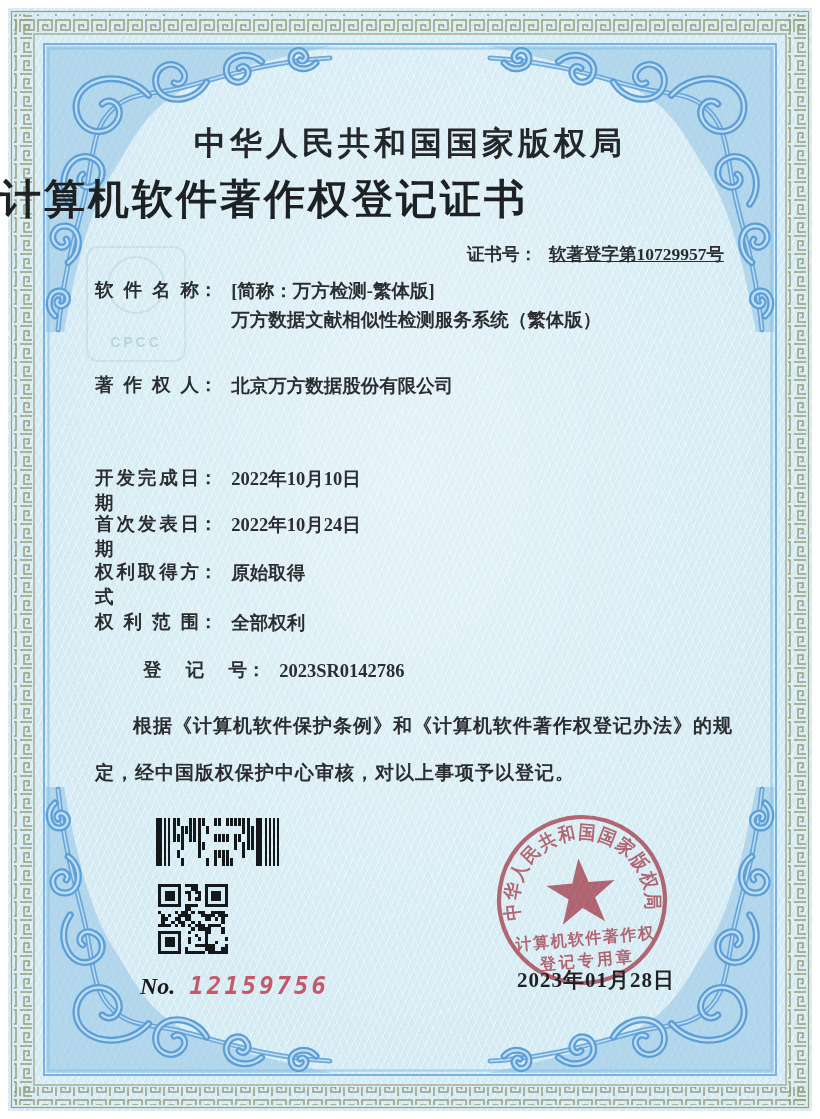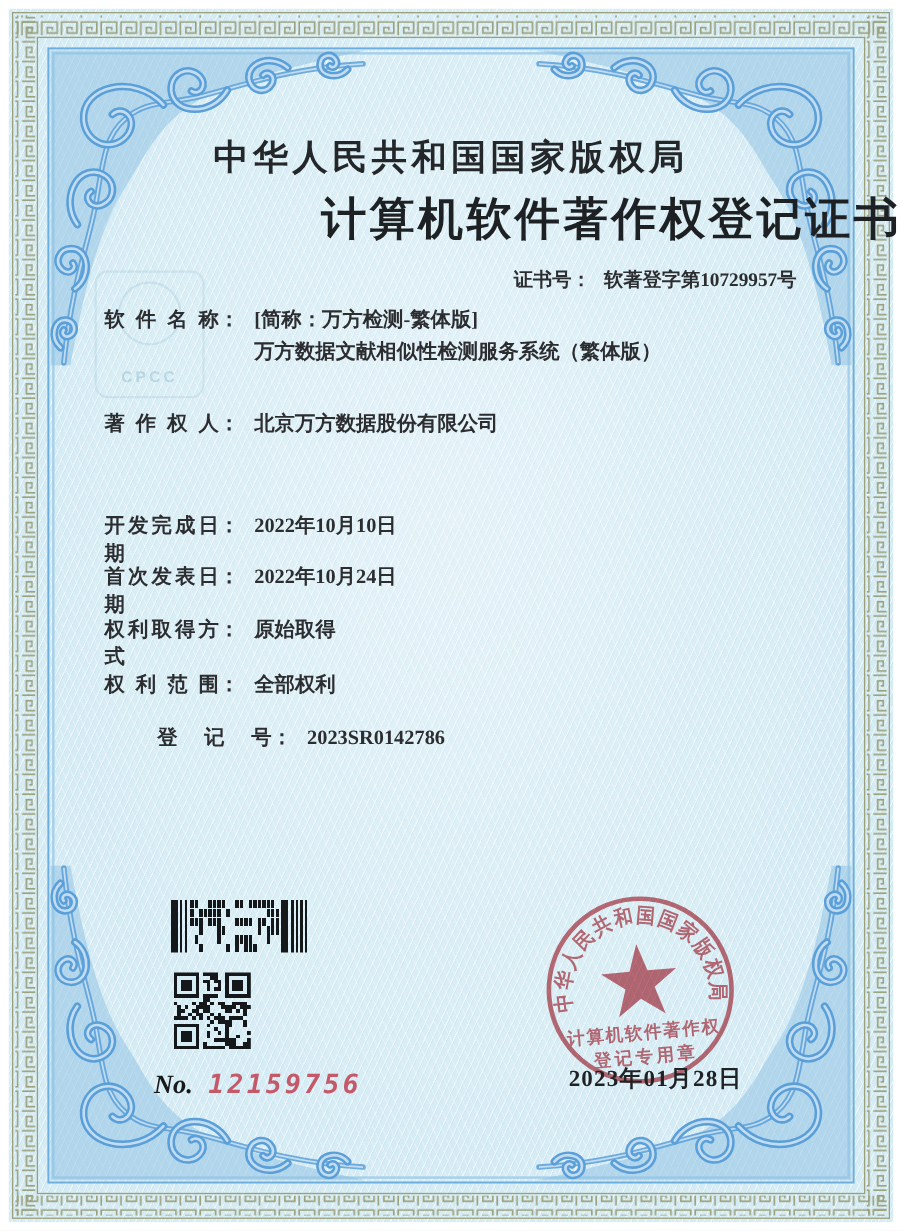--- a/index.html
+++ b/index.html
@@ -31,27 +31,27 @@
   .watermark .wm-text{
     position:absolute;left:0;right:0;bottom:10px;text-align:center;
     font-family:"Liberation Sans",sans-serif;font-size:14px;letter-spacing:3px;
     color:rgba(130,178,200,.75);font-weight:700;
   }
   .authority-title{
     position:absolute;left:0;right:0;top:122px;margin:0;text-align:center;
     font-size:32px;font-weight:700;letter-spacing:4px;color:#24272a;
   }
   .cert-title{
-    position:absolute;left:0;right:0;top:172px;margin:0;text-align:right;
+    position:absolute;left:0;right:0;top:172px;margin:0;text-align:left;
     font-size:41px;font-weight:700;letter-spacing:3px;color:#1e2124;
   }
   .certno-line{
     position:absolute;top:242px;right:96px;font-size:17.5px;font-weight:700;color:#2b2d30;
   }
-  .certno-line .certno-value{margin-left:12px;}
+  .certno-line .certno-value{margin-left:12px;text-decoration:underline;}
   .field-row{position:absolute;left:95px;right:92px;font-size:18.5px;font-weight:700;color:#2b2d30;}
   .field-row .lbl{display:inline-block;width:104px;text-align:justify;text-align-last:justify;vertical-align:top;}
   .field-row .colon{vertical-align:top;}
   .field-row .val{display:inline-block;margin-left:9px;vertical-align:top;max-width:470px;line-height:29px;}
   .row-name{top:277px;} .row-owner{top:372px;} .row-devdate{top:465px;}
   .row-pubdate{top:511px;} .row-acq{top:559px;} .row-scope{top:609px;} .row-regno{top:657px;margin-left:48px;}
   .statement{
     position:absolute;left:95px;top:702px;width:654px;margin:0;
     font-size:19px;font-weight:700;line-height:47px;letter-spacing:1px;
     text-indent:2em;color:#2b2d30;
@@ -223,20 +223,21 @@
   <div class="field-row row-scope">
     <span class="lbl">权利范围</span><span class="colon">：</span>
     <div class="val">全部权利</div>
   </div>
 
   <div class="field-row row-regno">
     <span class="lbl">登记号</span><span class="colon">：</span>
     <div class="val">2023SR0142786</div>
   </div>
 
+  <p class="statement">根据《计算机软件保护条例》和《计算机软件著作权登记办法》的规定，经中国版权保护中心审核，对以上事项予以登记。</p>
 
   <div class="barcode">
     <svg id="barcode-svg" width="128" height="48" viewBox="0 0 124 47" shape-rendering="crispEdges">
         <rect x="0" y="0" width="6" height="47" fill="#15181a"></rect>
         <rect x="8" y="0" width="2" height="47" fill="#15181a"></rect>
         <rect x="12" y="0" width="2" height="47" fill="#15181a"></rect>
         <rect x="98" y="0" width="6" height="47" fill="#15181a"></rect>
         <rect x="107" y="0" width="2" height="47" fill="#15181a"></rect>
         <rect x="111" y="0" width="2" height="47" fill="#15181a"></rect>
         <rect x="115" y="0" width="2" height="47" fill="#15181a"></rect>

